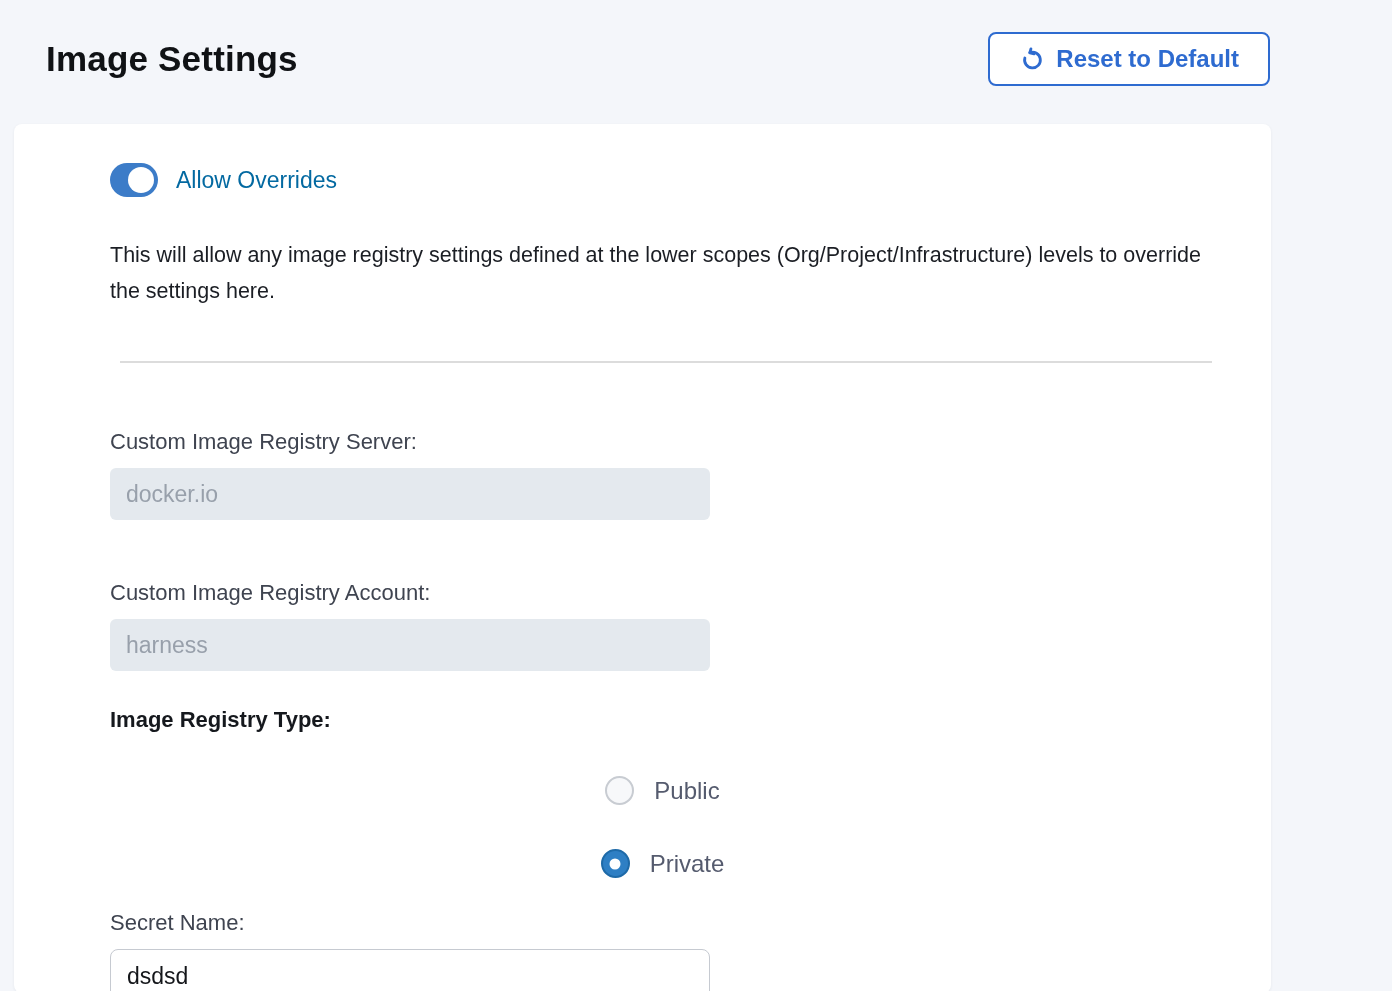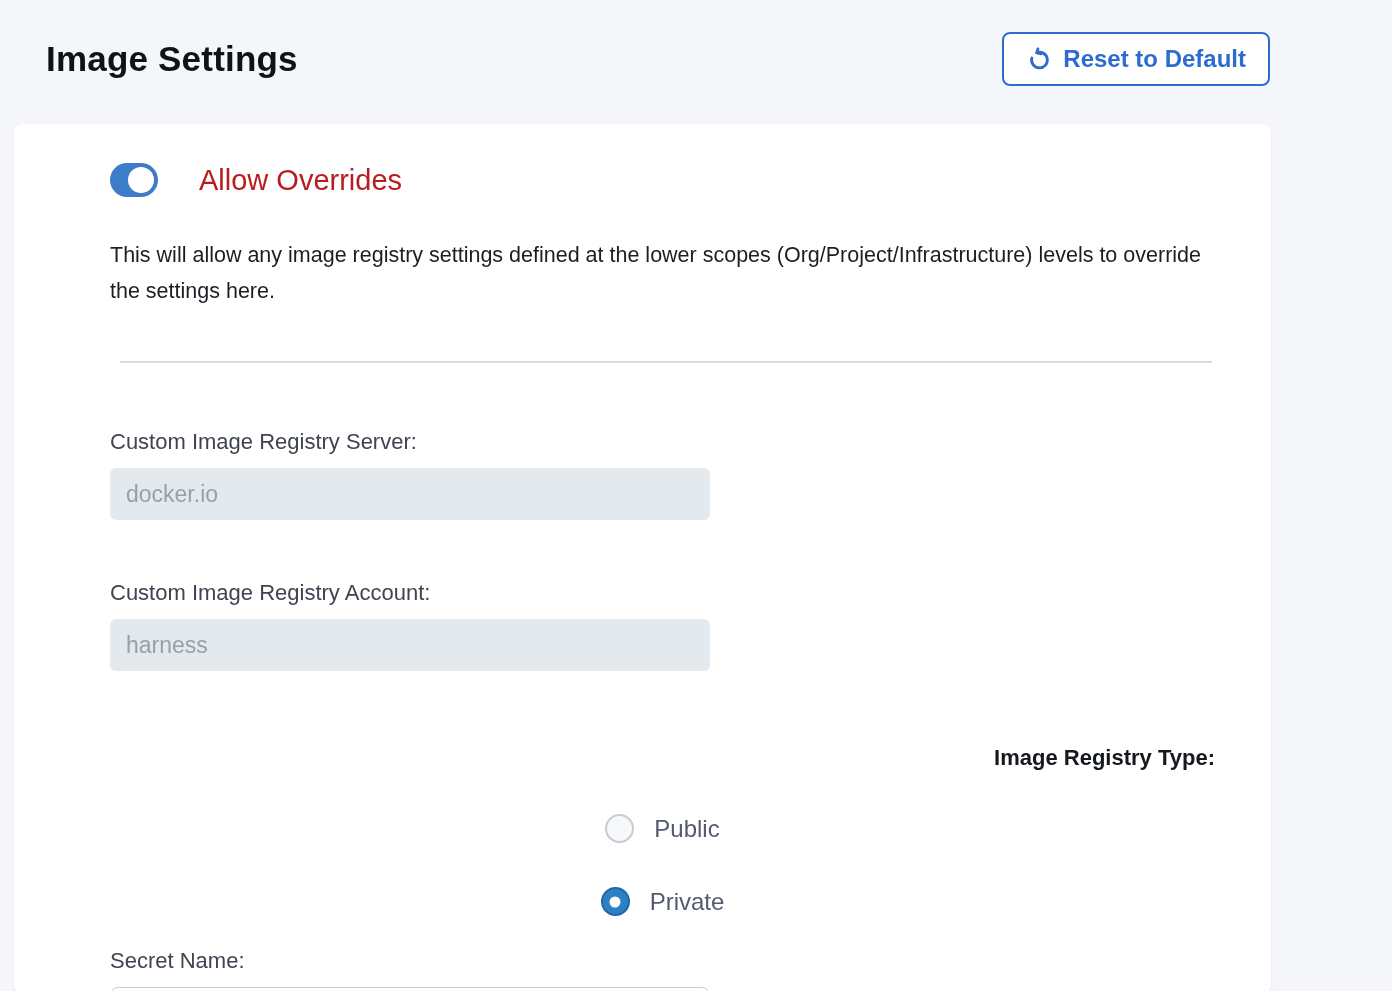--- a/index.html
+++ b/index.html
@@ -20,21 +20,21 @@
     font-size: 35px; font-weight: 700; color: #101215;
     letter-spacing: 0.2px;
   }
   .reset-btn {
     display: flex; align-items: center; gap: 10px;
     background: #ffffff;
     border: 2px solid #2e6bd0;
     border-radius: 8px;
     color: #2e6bd0;
     height: 54px;
-    padding: 0 22px;
+    padding: 0 29px;
     font-size: 24px; font-weight: 700;
     font-family: "Liberation Sans", sans-serif;
     cursor: pointer;
   }
   .reset-icon { display: flex; align-items: center; color: #2e6bd0; }
   
   .card {
     background: #ffffff;
     border-radius: 8px;
     box-shadow: 0 1px 3px rgba(40,50,70,0.07);
@@ -47,21 +47,21 @@
   .toggle {
     width: 48px; height: 34px; border-radius: 17px;
     background: #3c7cc8;
     position: relative; cursor: pointer; flex: 0 0 auto;
   }
   .toggle .knob {
     position: absolute; top: 4px; right: 4px;
     width: 26px; height: 26px; border-radius: 50%;
     background: #ffffff;
   }
-  .toggle-label { font-size: 29px; color: #b91c1c; margin-left: 23px; }
+  .toggle-label { font-size: 23px; color: #0369a1; }
   
   .description {
     margin-top: 40px;
     font-size: 21.5px; line-height: 36px;
     color: #1b1e24;
     max-width: 1115px;
   }
   .divider {
     border: none;
     height: 2px; background: #dcdcdc;
@@ -87,21 +87,21 @@
     outline: none;
   }
   .text-input:disabled {
     background: #e4e9ee;
     border: none;
     border-radius: 6px;
     color: #98a0ab;
   }
   .f-server  { margin-top: 66px; }
   .f-account { margin-top: 60px; }
-  .f-type    { margin-top: 74px; text-align: right; }
+  .f-type    { margin-top: 36px; }
   .f-secret  { margin-top: 32px; }
   .f-secret .text-input { height: 55px; }
   
   .radio-row { display: flex; align-items: center; gap: 44px; margin-top: 43px; flex-direction: column; }
   .radio-option { display: flex; align-items: center; gap: 20px; cursor: pointer; }
   .radio-circle {
     width: 29px; height: 29px; border-radius: 50%;
     background: #f7f8fa;
     border: 2px solid #c8ccd2;
     flex: 0 0 auto;

